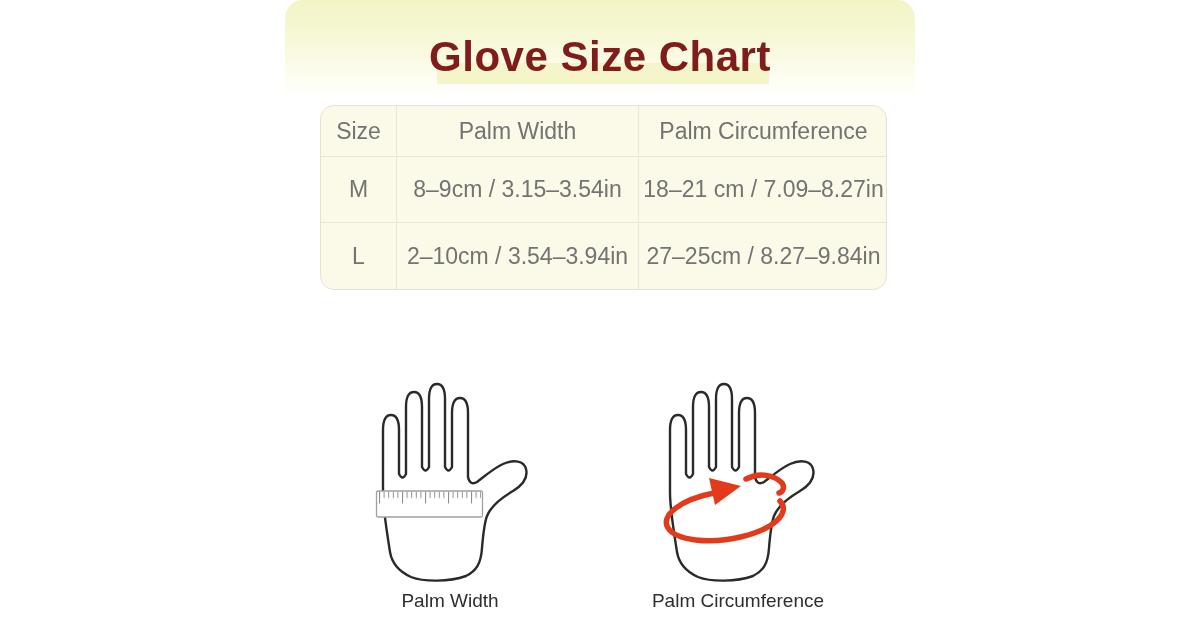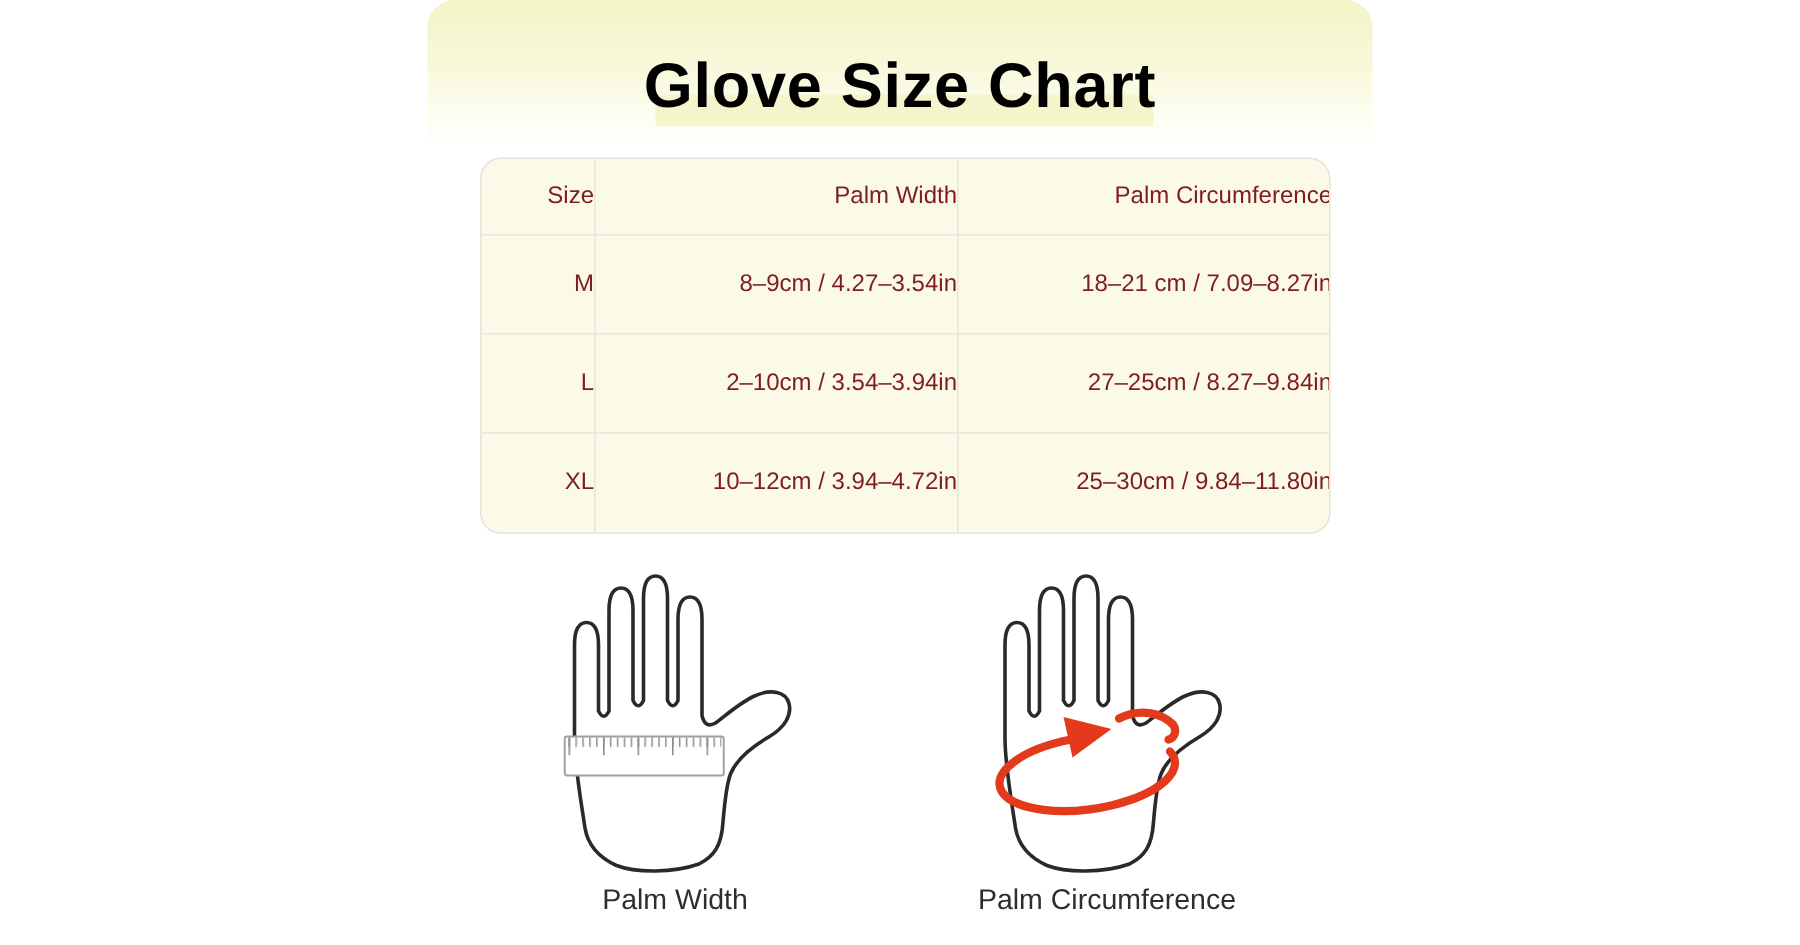--- a/index.html
+++ b/index.html
@@ -30,21 +30,21 @@
 
   .title {
     position: absolute;
     left: 0; top: 33px;
     width: 1200px;
     margin: 0;
     text-align: center;
     font-size: 42px;
     font-weight: bold;
     letter-spacing: 0.5px;
-    color: #000000;
+    color: #7f1d1d;
     z-index: 2;
   }
 
   
   .size-table-wrap {
     position: absolute;
     left: 320px; top: 105px;
     width: 567px;
     background: #fbf9e7;
     border: 1px solid #e4e3d5;
@@ -52,24 +52,24 @@
     overflow: hidden;
     z-index: 2;
   }
   table.size-table {
     width: 100%;
     border-collapse: separate;
     border-spacing: 0;
     table-layout: fixed;
   }
   .size-table th, .size-table td {
-    text-align: right;
+    text-align: center;
     vertical-align: middle;
-    color: #7f1d1d;
-    font-size: 16px;
+    color: #737373;
+    font-size: 23px;
     font-weight: 400;
     padding: 0;
   }
   .size-table th { height: 51px; }
   .size-table td { height: 66px; }
   .size-table th, .size-table td { border-bottom: 1px solid #e7e6d8; }
   .size-table tr:last-child td { border-bottom: none; }
   .size-table th:not(:last-child), .size-table td:not(:last-child) { border-right: 1px solid #e7e6d8; }
 
   
@@ -108,32 +108,27 @@
       <thead>
         <tr>
           <th>Size</th>
           <th>Palm Width</th>
           <th>Palm Circumference</th>
         </tr>
       </thead>
       <tbody>
         <tr>
           <td>M</td>
-          <td>8–9cm / 4.27–3.54in</td>
+          <td>8–9cm / 3.15–3.54in</td>
           <td>18–21 cm / 7.09–8.27in</td>
         </tr>
         <tr>
           <td>L</td>
           <td>2–10cm / 3.54–3.94in</td>
           <td>27–25cm / 8.27–9.84in</td>
-        </tr>
-        <tr>
-          <td>XL</td>
-          <td>10–12cm / 3.94–4.72in</td>
-          <td>25–30cm / 9.84–11.80in</td>
         </tr>
       </tbody>
     </table>
   </div>
 
   <svg class="hand-figure hand-figure-left" viewBox="0 0 155 202">
     <defs>
       <path id="handPath" d="M 8 112 L 8 50 Q 8 35 16 35 Q 24 35 24 50 L 24 94 Q 27.5 101 31 94 L 31 27 Q 31 12 39 12 Q 47 12 47 27 L 47 87 Q 50.5 94 54 87 L 54 19 Q 54 4 62 4 Q 70 4 70 19 L 70 87 Q 73.5 94 77 87 L 77 33 Q 77 18 85 18 Q 93 18 93 33 L 93 97 Q 95 106 102 102 C 110 96 119 88 128 84 C 139 79 149 81 151 89 C 153 97 148 105 138 111 C 126 118 116 126 112 136 C 109 144 108 156 107 168 C 106 184 101 191 91 196 C 74 202 49 202 36 197 C 25 192 17 184 15 172 C 12 152 8 130 8 112 Z"></path>
       <pattern id="tickShort" x="4" y="111.5" width="4.6" height="30" patternUnits="userSpaceOnUse">
         <line x1="0.5" y1="0" x2="0.5" y2="6.5" stroke="#8d8d8d" stroke-width="1"></line>

